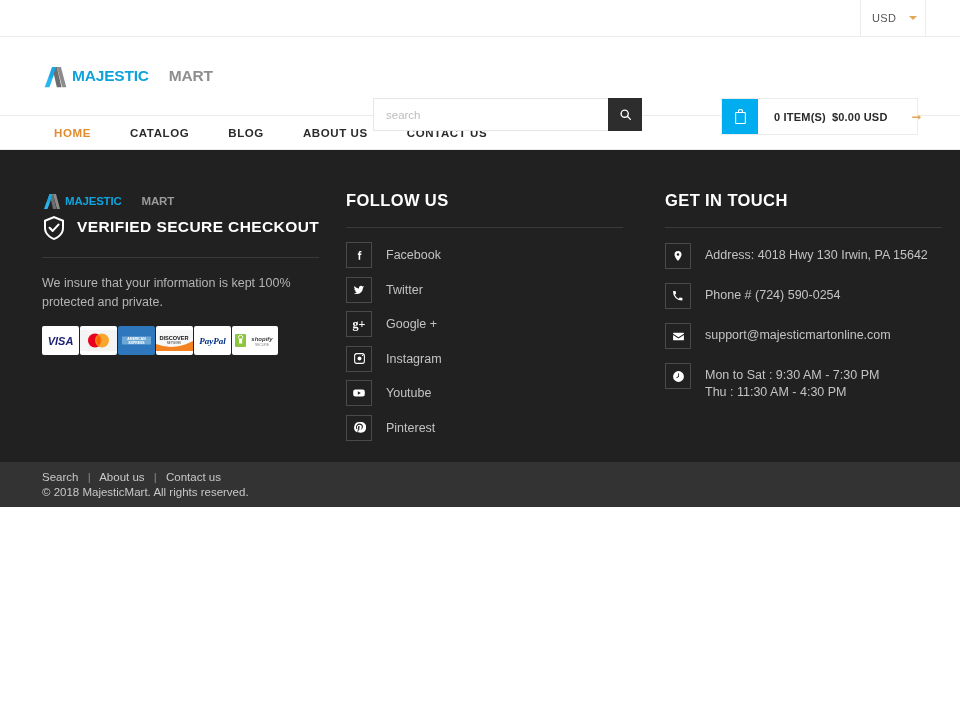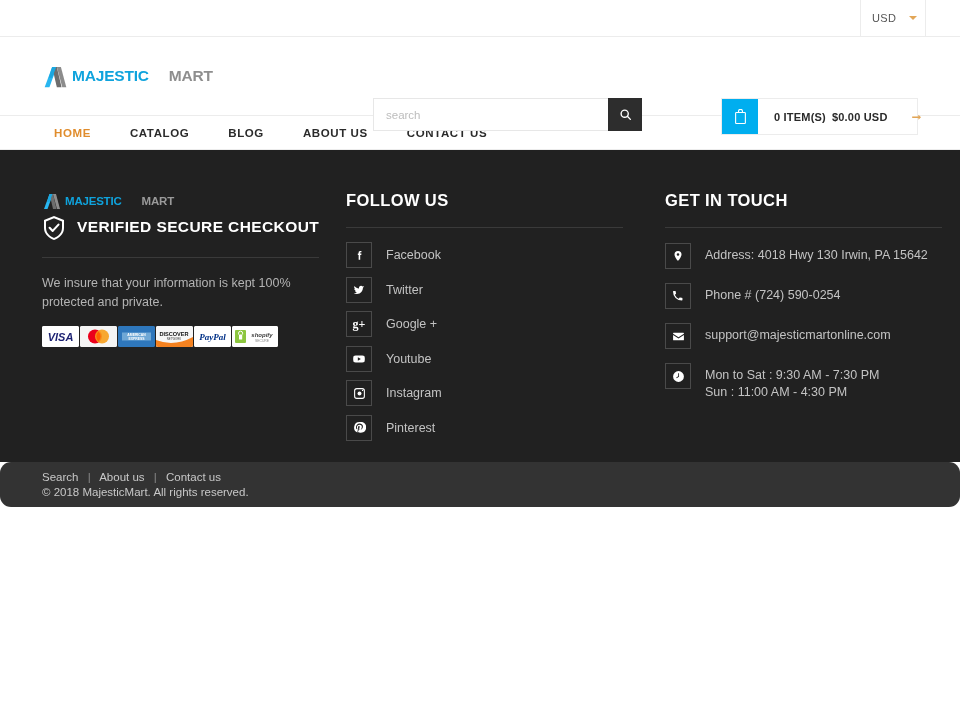--- a/index.html
+++ b/index.html
@@ -199,21 +199,21 @@
     color: #b4b4b4;
     line-height: 19px;
     width: 272px;
   }
   .payments {
     display: flex;
     margin-top: 14px;
     gap: 1px;
   }
   .pay-badge {
-    width: 37px; height: 21px;
+    width: 37px; height: 29px;
     border-radius: 2px;
     display: flex;
     align-items: center;
     justify-content: center;
     overflow: hidden;
     flex: none;
   }
 
   .col-title {
     font-size: 16.5px;
@@ -265,21 +265,20 @@
     line-height: 17px;
     padding-top: 4px;
   }
   .contact-text .ln { display: block; }
 
   
   .bottombar {
     background: #333333;
     height: 45px;
     padding: 9px 42px 0 42px;
-    border-radius: 11px;
   }
   .bb-links {
     font-size: 11.5px;
     color: #c8c8c8;
   }
   .bb-links .lk { cursor: pointer; }
   .bb-links .sep { margin: 0 6px; color: #8a8a8a; }
   .bb-copy {
     font-size: 11.5px;
     color: #c8c8c8;
@@ -453,40 +452,40 @@
         <span class="social-label">Twitter</span>
       </div>
 
       <div class="social-row">
         <span class="sq-icon" style="font-size:12px;font-weight:bold;font-family:'Liberation Serif',serif">g+</span>
         <span class="social-label">Google +</span>
       </div>
 
       <div class="social-row">
         <span class="sq-icon">
-          <svg width="14" height="14" viewBox="0 0 24 24" fill="#ffffff">
-              <path d="M21.6 8.2a2.5 2.5 0 0 0-1.8-1.8C18.2 6 12 6 12 6s-6.2 0-7.8.4a2.5 2.5 0 0 0-1.8 1.8A26 26 0 0 0 2 12a26 26 0 0 0 .4 3.8 2.5 2.5 0 0 0 1.8 1.8C5.8 18 12 18 12 18s6.2 0 7.8-.4a2.5 2.5 0 0 0 1.8-1.8A26 26 0 0 0 22 12a26 26 0 0 0-.4-3.8zM10 15V9l5.2 3L10 15z"></path>
-            </svg>
-        </span>
-        <span class="social-label">Youtube</span>
-      </div>
-
-      <div class="social-row">
-        <span class="sq-icon">
           <svg width="13" height="13" viewBox="0 0 24 24" fill="#ffffff">
               <path d="M17 2H7a5 5 0 0 0-5 5v10a5 5 0 0 0 5 5h10a5 5 0 0 0 5-5V7a5 5 0 0 0-5-5zm3 15a3 3 0 0 1-3 3H7a3 3 0 0 1-3-3V7a3 3 0 0 1 3-3h10a3 3 0 0 1 3 3v10z"></path>
               <circle cx="12" cy="12" r="3.6"></circle>
               <circle cx="17.6" cy="6.4" r="1.2"></circle>
             </svg>
         </span>
         <span class="social-label">Instagram</span>
       </div>
 
       <div class="social-row">
         <span class="sq-icon">
+          <svg width="14" height="14" viewBox="0 0 24 24" fill="#ffffff">
+              <path d="M21.6 8.2a2.5 2.5 0 0 0-1.8-1.8C18.2 6 12 6 12 6s-6.2 0-7.8.4a2.5 2.5 0 0 0-1.8 1.8A26 26 0 0 0 2 12a26 26 0 0 0 .4 3.8 2.5 2.5 0 0 0 1.8 1.8C5.8 18 12 18 12 18s6.2 0 7.8-.4a2.5 2.5 0 0 0 1.8-1.8A26 26 0 0 0 22 12a26 26 0 0 0-.4-3.8zM10 15V9l5.2 3L10 15z"></path>
+            </svg>
+        </span>
+        <span class="social-label">Youtube</span>
+      </div>
+
+      <div class="social-row">
+        <span class="sq-icon">
           <svg width="13" height="13" viewBox="0 0 24 24" fill="#ffffff">
               <path d="M12 2a10 10 0 0 0-3.6 19.3c-.1-.8-.2-2 0-2.9l1.2-5s-.3-.6-.3-1.5c0-1.4.8-2.5 1.8-2.5.9 0 1.3.6 1.3 1.4 0 .9-.6 2.2-.9 3.4-.2 1 .5 1.9 1.6 1.9 1.9 0 3.2-2.4 3.2-5.3 0-2.2-1.5-3.8-4.2-3.8-3 0-4.9 2.3-4.9 4.8 0 .9.3 1.5.7 2 .2.2.2.3.1.6l-.2.8c-.1.3-.3.4-.5.2-1.2-.5-1.8-2-1.8-3.7C5.5 7.6 7.8 4.4 12.3 4.4c3.6 0 6 2.6 6 5.4 0 3.7-2.1 6.5-5.1 6.5-1 0-2-.6-2.4-1.2l-.6 2.5c-.2.8-.7 1.8-1.1 2.5A10 10 0 1 0 12 2z"></path>
             </svg>
         </span>
         <span class="social-label">Pinterest</span>
       </div>
     </div>
   </div>
 
   <div class="col-right">
@@ -522,21 +521,21 @@
       </div>
 
       <div class="contact-row">
         <span class="sq-icon">
           <svg width="13" height="13" viewBox="0 0 24 24" fill="#ffffff">
               <path d="M12 2a10 10 0 1 0 0 20 10 10 0 0 0 0-20zm1 10.6-4.4 2.6-.8-1.4 3.6-2.1V6h1.6v6.6z"></path>
             </svg>
         </span>
         <span class="contact-text">
           <span class="ln">Mon to Sat : 9:30 AM - 7:30 PM</span>
-          <span class="ln">Sun : 11:00 AM - 4:30 PM</span>
+          <span class="ln">Thu : 11:30 AM - 4:30 PM</span>
         </span>
       </div>
     </div>
   </div>
 </div>
 
 <div class="bottombar">
   <div class="bb-links">
     <span class="lk">Search</span>
     <span class="sep">|</span>

